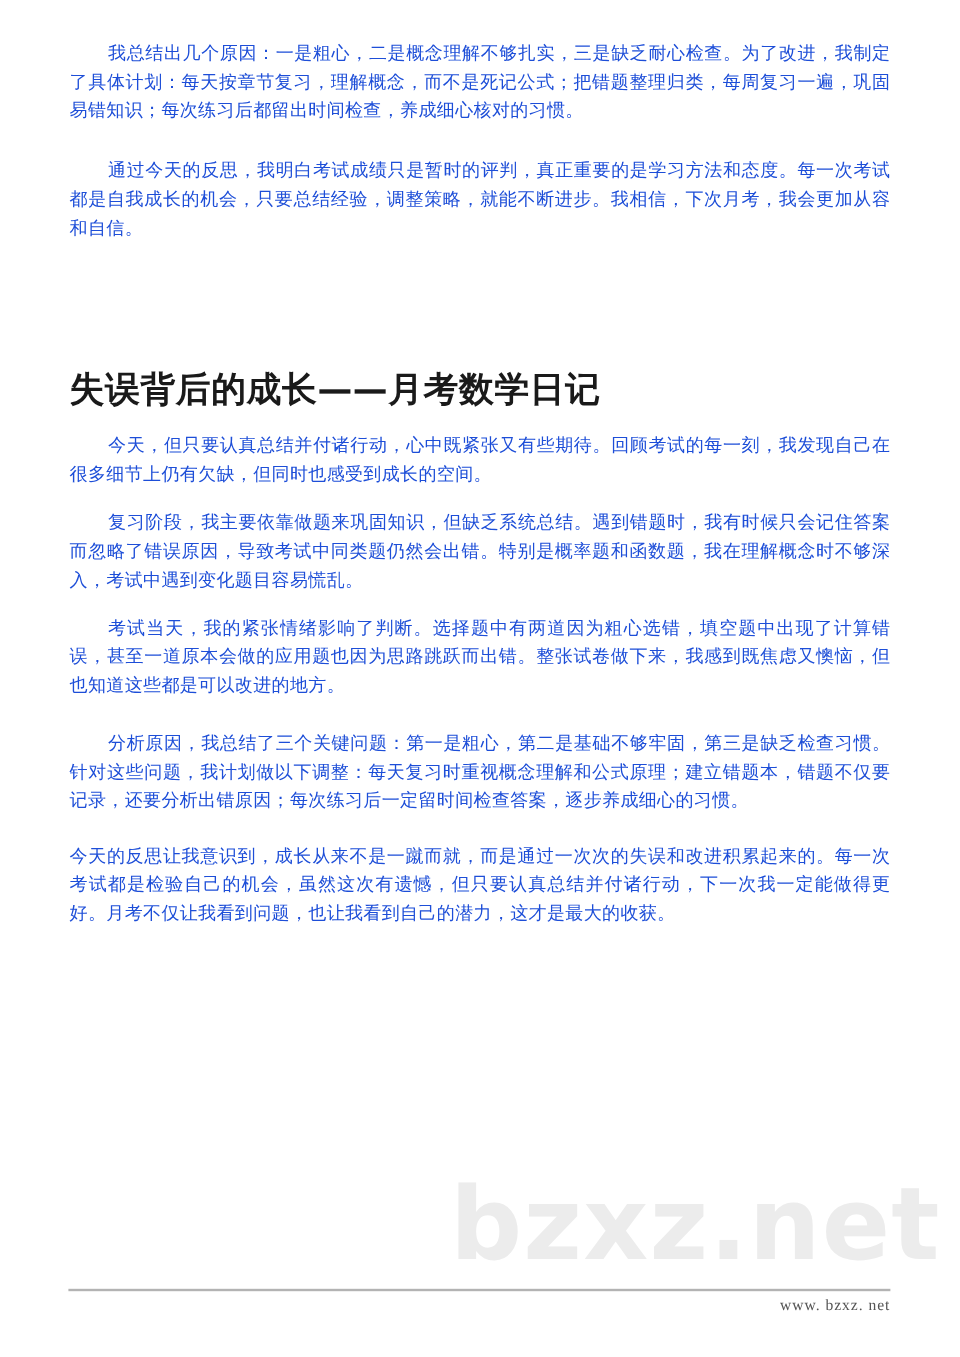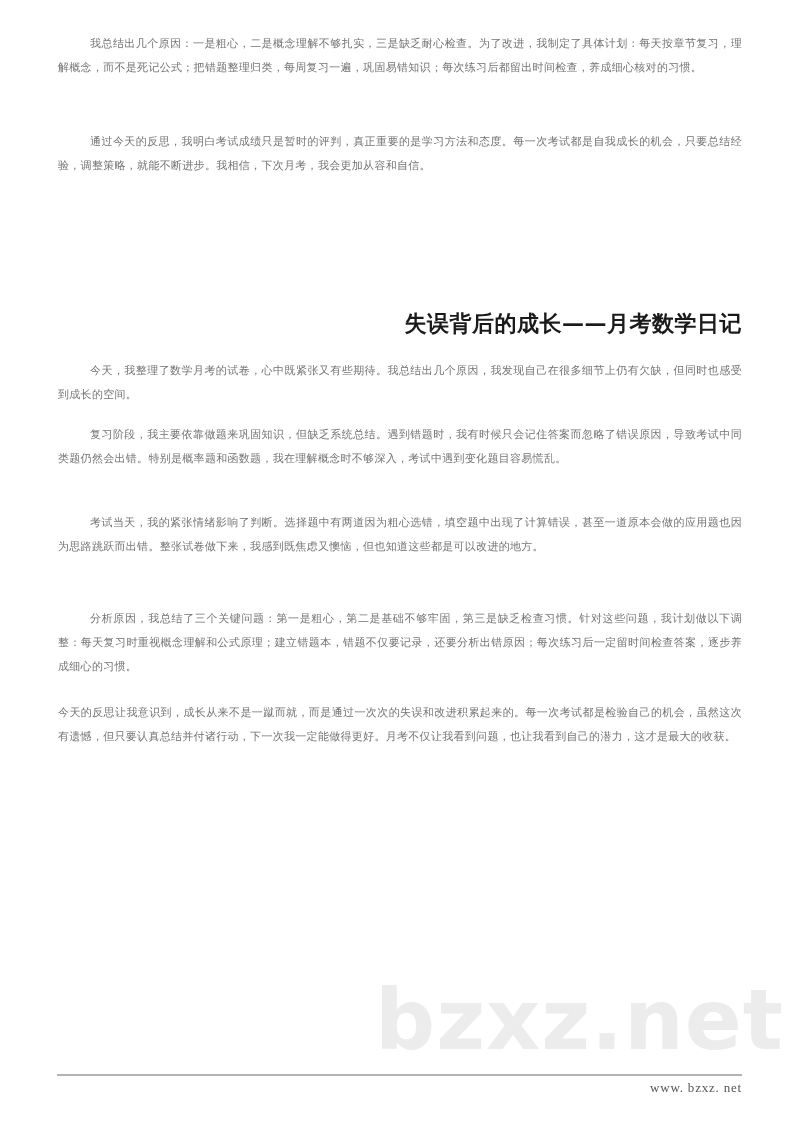--- a/index.html
+++ b/index.html
@@ -18,38 +18,38 @@
     .page {
       position: absolute;
       left: 58px;
       top: 0;
       width: 684px;
     }
     .para {
       position: absolute;
       left: 0;
       width: 684px;
-      font-size: 11px;
+      font-size: 15px;
       line-height: 24px;
       letter-spacing: 0.3px;
       margin: 0;
       text-align: justify;
       text-indent: 32px;
-      color: #737373;
+      color: #1d4ed8;
     }
     .para.noindent {
       text-indent: 0;
     }
     .title {
       position: absolute;
       left: 0;
       width: 684px;
-      text-align: right;
+      text-align: left;
       font-family: "DejaVu Sans", "Liberation Sans", sans-serif;
-      font-size: 22px;
+      font-size: 29px;
       line-height: 30px;
       color: #1a1a1a;
       margin: 0;
       letter-spacing: 0.5px;
     }
     .watermark {
       position: absolute;
       left: 375px;
       top: 978px;
       font-family: "DejaVu Sans", "Liberation Sans", sans-serif;
@@ -82,21 +82,21 @@
 <body>
 
 <div class="page">
 
   <p class="para" style="top:32px;">我总结出几个原因：一是粗心，二是概念理解不够扎实，三是缺乏耐心检查。为了改进，我制定了具体计划：每天按章节复习，理解概念，而不是死记公式；把错题整理归类，每周复习一遍，巩固易错知识；每次练习后都留出时间检查，养成细心核对的习惯。</p>
 
   <p class="para" style="top:130px;">通过今天的反思，我明白考试成绩只是暂时的评判，真正重要的是学习方法和态度。每一次考试都是自我成长的机会，只要总结经验，调整策略，就能不断进步。我相信，下次月考，我会更加从容和自信。</p>
 
   <h1 class="title" style="top:309px;">失误背后的成长——月考数学日记</h1>
 
-  <p class="para" style="top:359px;">今天，我整理了数学月考的试卷，心中既紧张又有些期待。我总结出几个原因，我发现自己在很多细节上仍有欠缺，但同时也感受到成长的空间。</p>
+  <p class="para" style="top:359px;">今天，但只要认真总结并付诸行动，心中既紧张又有些期待。回顾考试的每一刻，我发现自己在很多细节上仍有欠缺，但同时也感受到成长的空间。</p>
 
   <p class="para" style="top:423px;">复习阶段，我主要依靠做题来巩固知识，但缺乏系统总结。遇到错题时，我有时候只会记住答案而忽略了错误原因，导致考试中同类题仍然会出错。特别是概率题和函数题，我在理解概念时不够深入，考试中遇到变化题目容易慌乱。</p>
 
   <p class="para" style="top:511px;">考试当天，我的紧张情绪影响了判断。选择题中有两道因为粗心选错，填空题中出现了计算错误，甚至一道原本会做的应用题也因为思路跳跃而出错。整张试卷做下来，我感到既焦虑又懊恼，但也知道这些都是可以改进的地方。</p>
 
   <p class="para" style="top:607px;">分析原因，我总结了三个关键问题：第一是粗心，第二是基础不够牢固，第三是缺乏检查习惯。针对这些问题，我计划做以下调整：每天复习时重视概念理解和公式原理；建立错题本，错题不仅要记录，还要分析出错原因；每次练习后一定留时间检查答案，逐步养成细心的习惯。</p>
 
   <p class="para noindent" style="top:689px;margin-top:12px;">今天的反思让我意识到，成长从来不是一蹴而就，而是通过一次次的失误和改进积累起来的。每一次考试都是检验自己的机会，虽然这次有遗憾，但只要认真总结并付诸行动，下一次我一定能做得更好。月考不仅让我看到问题，也让我看到自己的潜力，这才是最大的收获。</p>
 
 </div>

